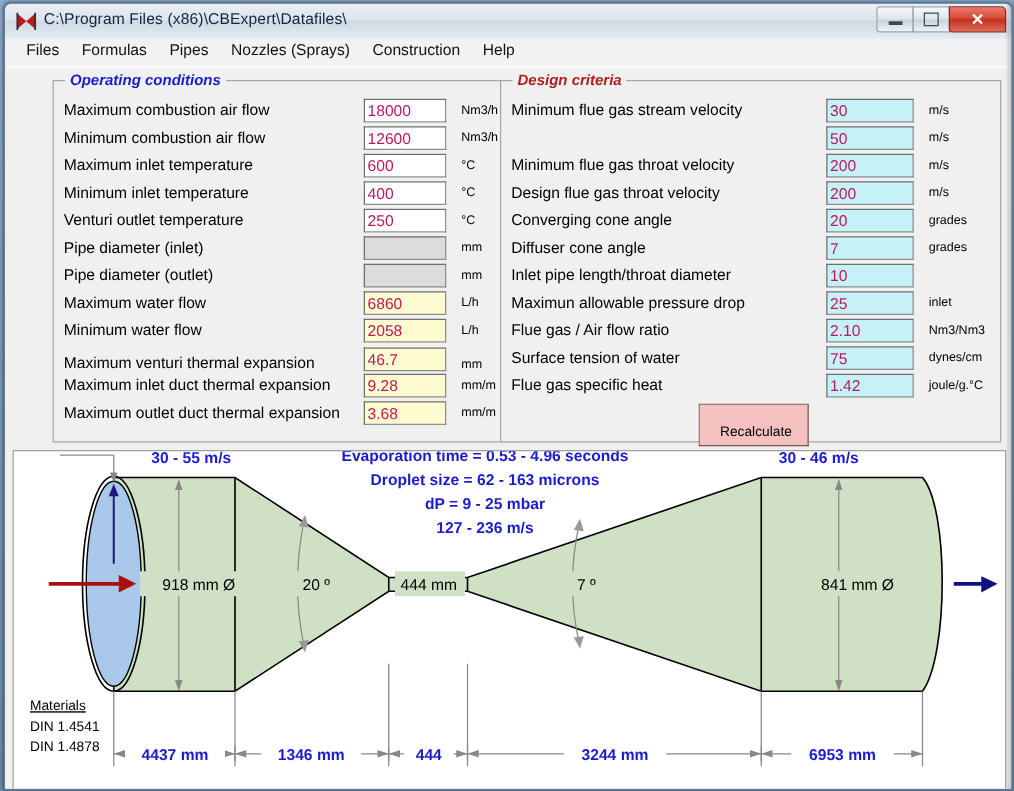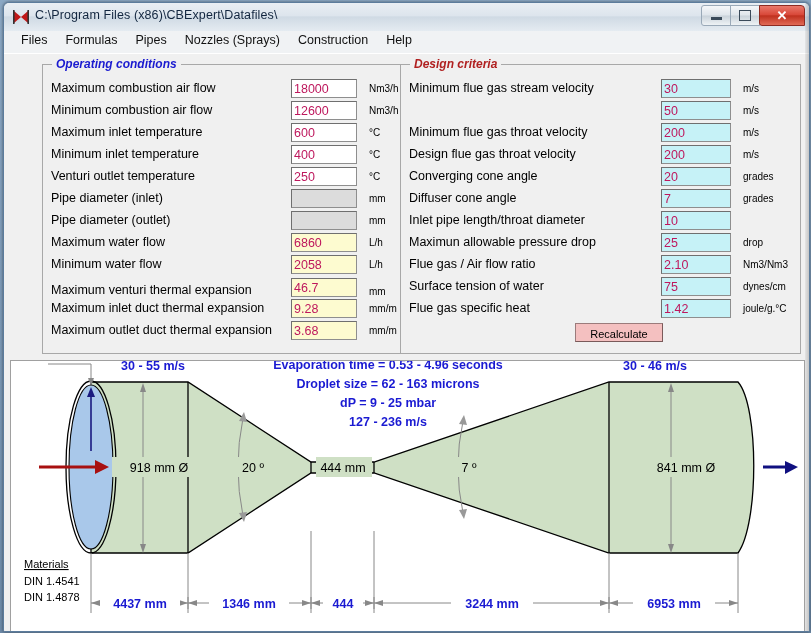--- a/index.html
+++ b/index.html
@@ -163,22 +163,21 @@
     position: absolute;
     left: 158px; top: 258px;
     width: 88px; height: 19px;
     background: #f4c0c0;
     border: 1px solid #9b7b7b;
     border-right-color:#7a5a5a; border-bottom-color:#7a5a5a;
     font-family: "Liberation Sans", sans-serif;
     font-size: 11px;
     color: #000;
     cursor: default;
-    padding: 4px;
-    margin-left: 16px;
+    padding: 16px;
   }
 
   
   #diagram-panel {
     position: absolute;
     left: 6px; top: 306px;
     width: 793px; height: 270px;
     background: #ffffff;
     border: 1px solid #a0a0a0;
   }
@@ -332,21 +331,21 @@
           <span class="funit">grades</span>
         </div>
         <div class="frow" style="top:144px;">
           <span class="flabel">Inlet pipe length/throat diameter</span>
           <span class="finput cyan">10</span>
           <span class="funit"></span>
         </div>
         <div class="frow" style="top:166px;">
           <span class="flabel">Maximun allowable pressure drop</span>
           <span class="finput cyan">25</span>
-          <span class="funit">drop</span>
+          <span class="funit">inlet</span>
         </div>
         <div class="frow" style="top:188px;">
           <span class="flabel">Flue gas / Air flow ratio</span>
           <span class="finput cyan">2.10</span>
           <span class="funit">Nm3/Nm3</span>
         </div>
         <div class="frow" style="top:210px;">
           <span class="flabel">Surface tension of water</span>
           <span class="finput cyan">75</span>
           <span class="funit">dynes/cm</span>

